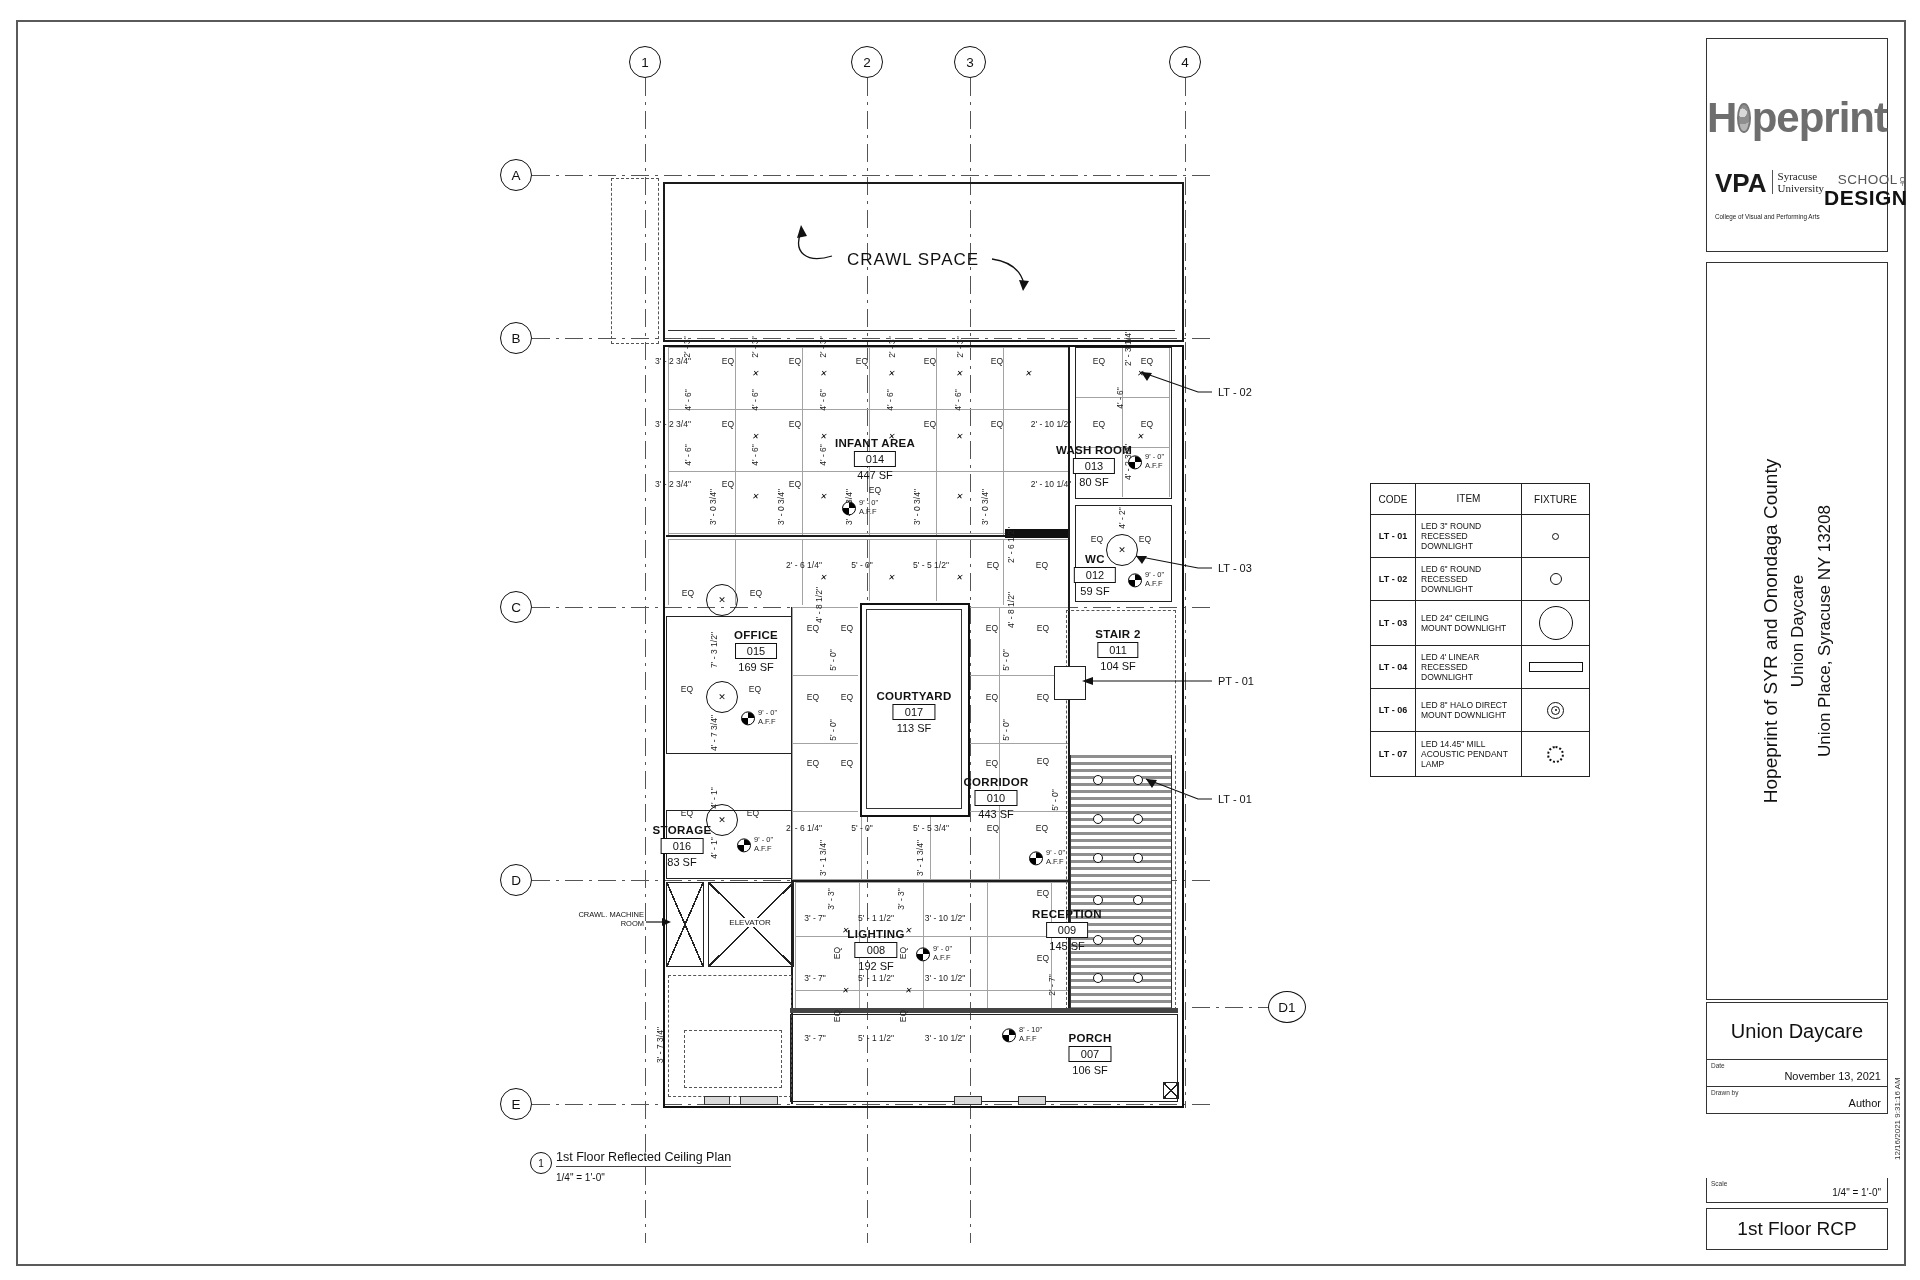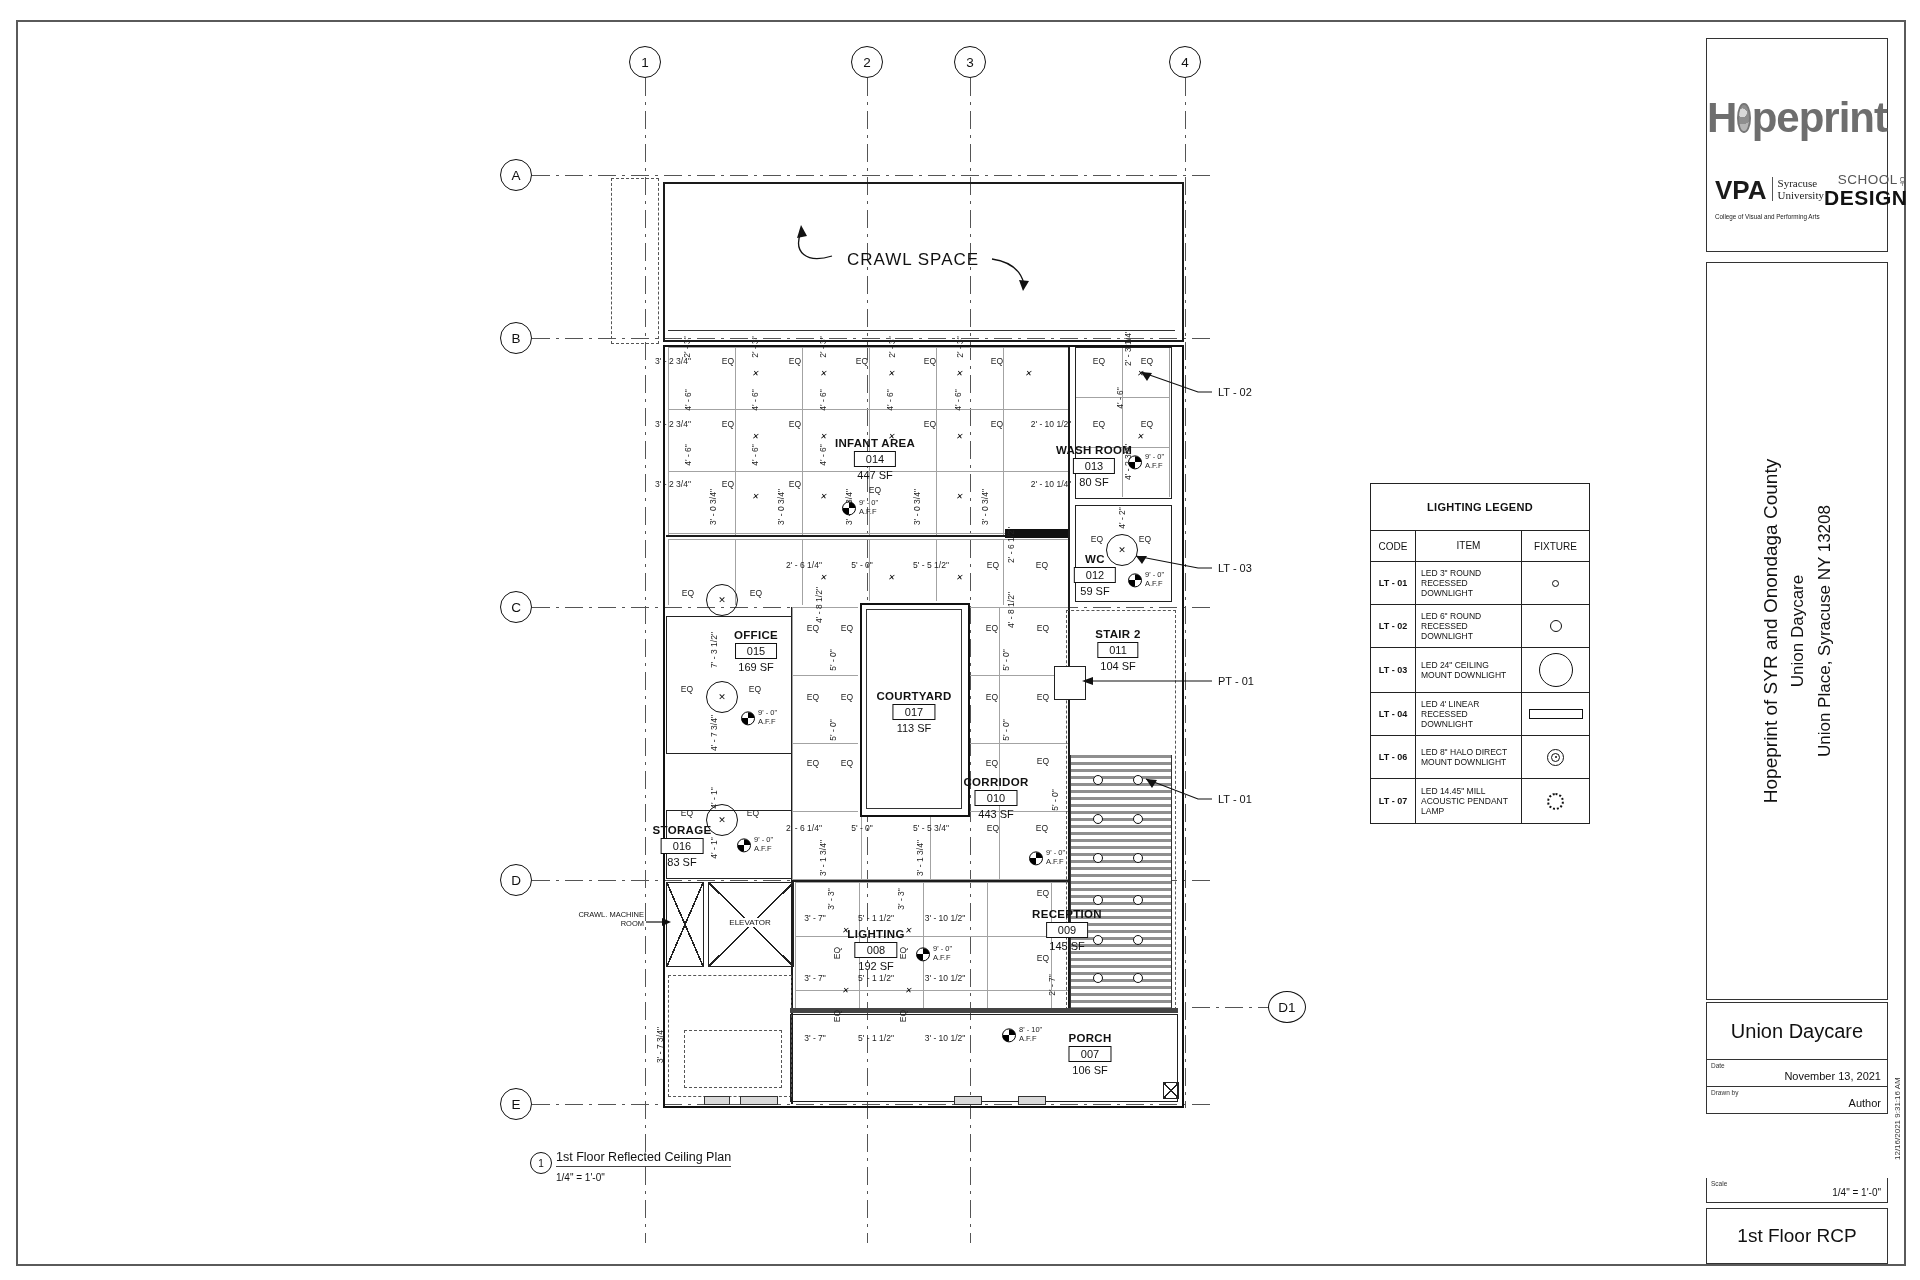--- a/index.html
+++ b/index.html
@@ -65,21 +65,21 @@
   .fx-halo{width:15px;height:15px;border:1px solid #111;border-radius:50%;display:flex;align-items:center;justify-content:center;}
   .fx-halo .in{width:7px;height:7px;border:1px solid #111;border-radius:50%;display:flex;align-items:center;justify-content:center;}
   .fx-halo .in .p{width:2px;height:2px;background:#111;border-radius:50%;}
   .fx-gear{width:17px;height:17px;border:2.5px dotted #111;border-radius:50%;box-sizing:border-box;}
   
   #tblock{position:absolute;left:1706px;top:38px;width:184px;height:1212px;z-index:4;}
   .tb-box{position:absolute;left:0;width:182px;border:1.4px solid #333;background:#fff;box-sizing:border-box;}
   .brand{font-size:42px;font-weight:bold;color:#6e6e6e;letter-spacing:-1px;display:flex;align-items:center;justify-content:center;gap:1px;}
   .globe{width:30px;height:30px;border-radius:50%;border:2px solid #777;box-sizing:border-box;
          background:radial-gradient(circle at 35% 30%,#d8d8d8 0 22%,#8e8e8e 23% 58%,#b5b5b5 59%);}
-  .vparow{display:flex;align-items:center;justify-content:space-between;padding:0 8px;}
+  .vparow{display:flex;align-items:flex-start;justify-content:space-between;padding:0 8px;}
   .vpa{font-size:26px;font-weight:900;color:#1a1a1a;line-height:1;}
   .unidiv{border-left:1.2px solid #555;padding-left:5px;margin-left:5px;}
   .uni{font-family:"Liberation Serif",serif;font-size:11px;line-height:1.1;color:#222;}
   .college{font-size:6.3px;color:#222;margin-top:3px;padding-left:8px;}
   .school{font-size:13.5px;color:#555;letter-spacing:.5px;}
   .schoolof{font-size:7px;color:#555;display:inline-block;transform:rotate(90deg);}
   .design{font-size:21px;font-weight:900;color:#111;letter-spacing:.5px;margin-top:-2px;}
   .projtext{position:absolute;left:50%;top:50%;transform:translate(-50%,-50%) rotate(-90deg);
             text-align:center;white-space:nowrap;line-height:1.55;}
   .proj1{font-size:19px;} .proj2{font-size:17px;}
@@ -471,21 +471,20 @@
     <polygon points="662,918 671,922 662,926" fill="#111"></polygon>
   </svg>
 
   <div class="vt-circ" style="left:541px;top:1163px;">
       <span>1</span>
     </div>
   <div class="vt-title" style="left:556px;top:1150px;"><span>1st Floor Reflected Ceiling Plan</span></div>
   <div class="vt-scale" style="left:556px;top:1172px;"><span>1/4" = 1'-0"</span></div>
 
   <div id="legend">
-    <div class="lg-title">LIGHTING LEGEND</div>
     <div class="lg-row lg-head" style="height:30px;">
       <div class="lg-c1">CODE</div>
       <div class="lg-c2">ITEM</div>
       <div class="lg-c3">FIXTURE</div>
     </div>
     <div class="lg-row" style="height:42px;">
       <div class="lg-c1">LT - 01</div>
       <div class="lg-c2">LED 3" ROUND RECESSED DOWNLIGHT</div>
       <div class="lg-c3">
           <span class="fx-s"></span>
@@ -577,20 +576,20 @@
       <span class="tb-mini">Drawn by</span>
       <span class="tb-val">Author</span>
     </div>
 
 
     <div class="tb-box" style="top:1140px;height:25px;border-top:none;">
       <span class="tb-mini">Scale</span>
       <span class="tb-val" style="font-size:10px;">1/4" = 1'-0"</span>
     </div>
 
-    <div class="tb-box tb-title" style="top:1170px;height:56px;justify-content:center;">
+    <div class="tb-box tb-title" style="top:1170px;height:42px;justify-content:center;">
       <span>1st Floor RCP</span>
     </div>
   </div>
 
   <div class="stamp"><span>12/16/2021 9:31:16 AM</span></div>
 
 </div>
 
 </body></html>

